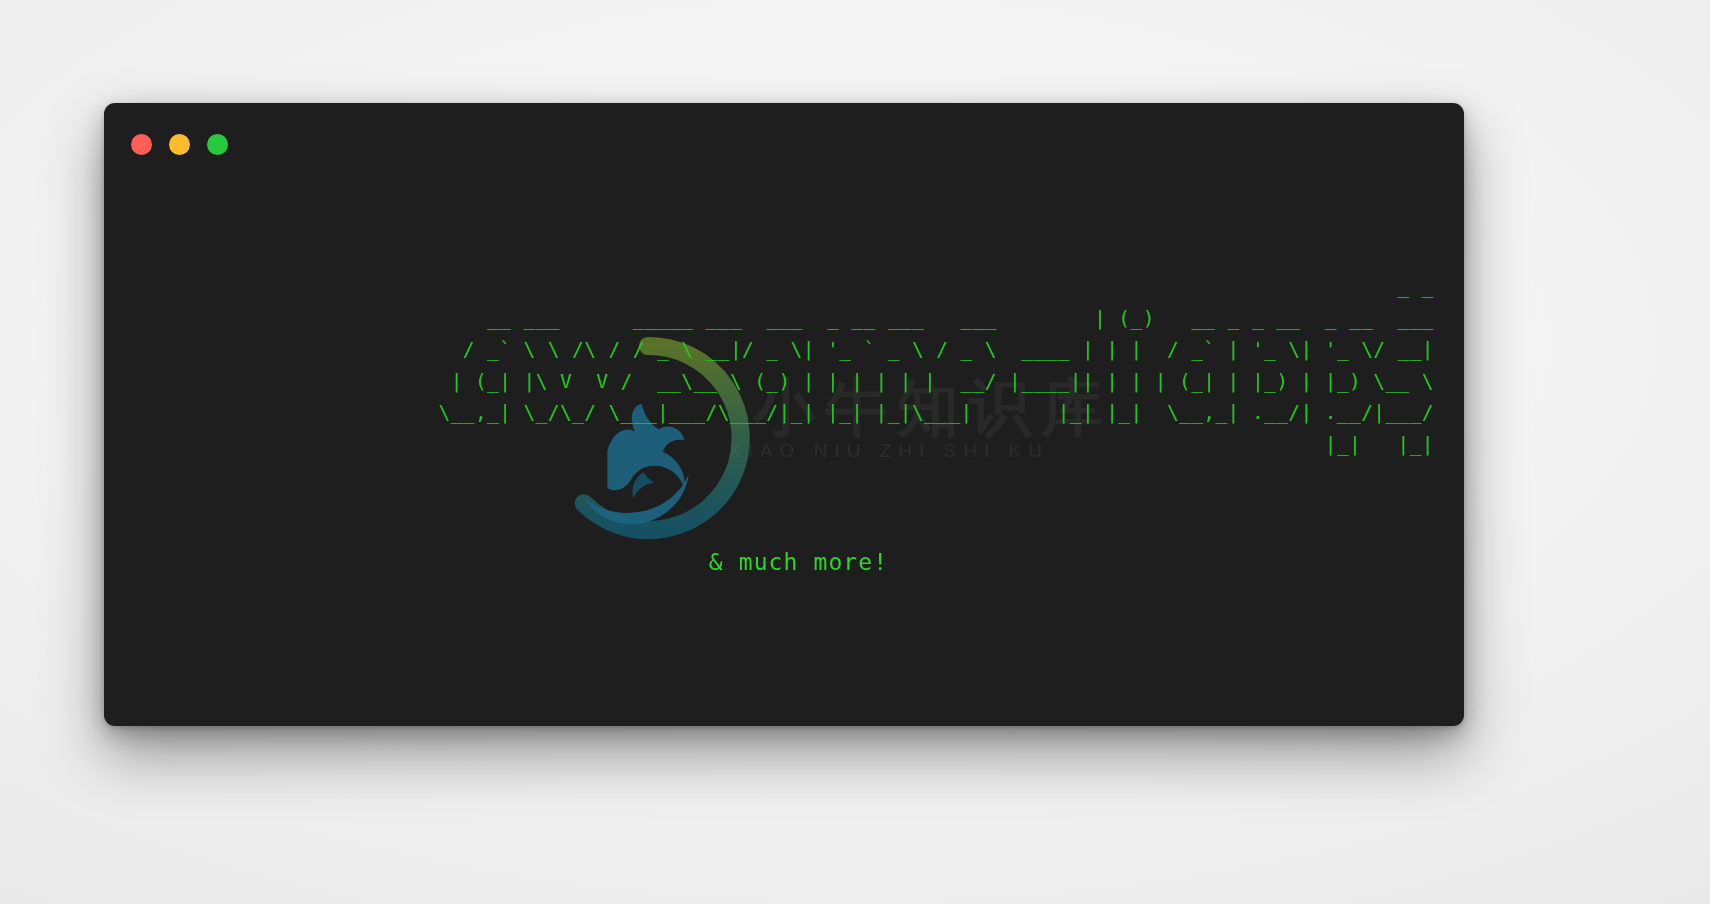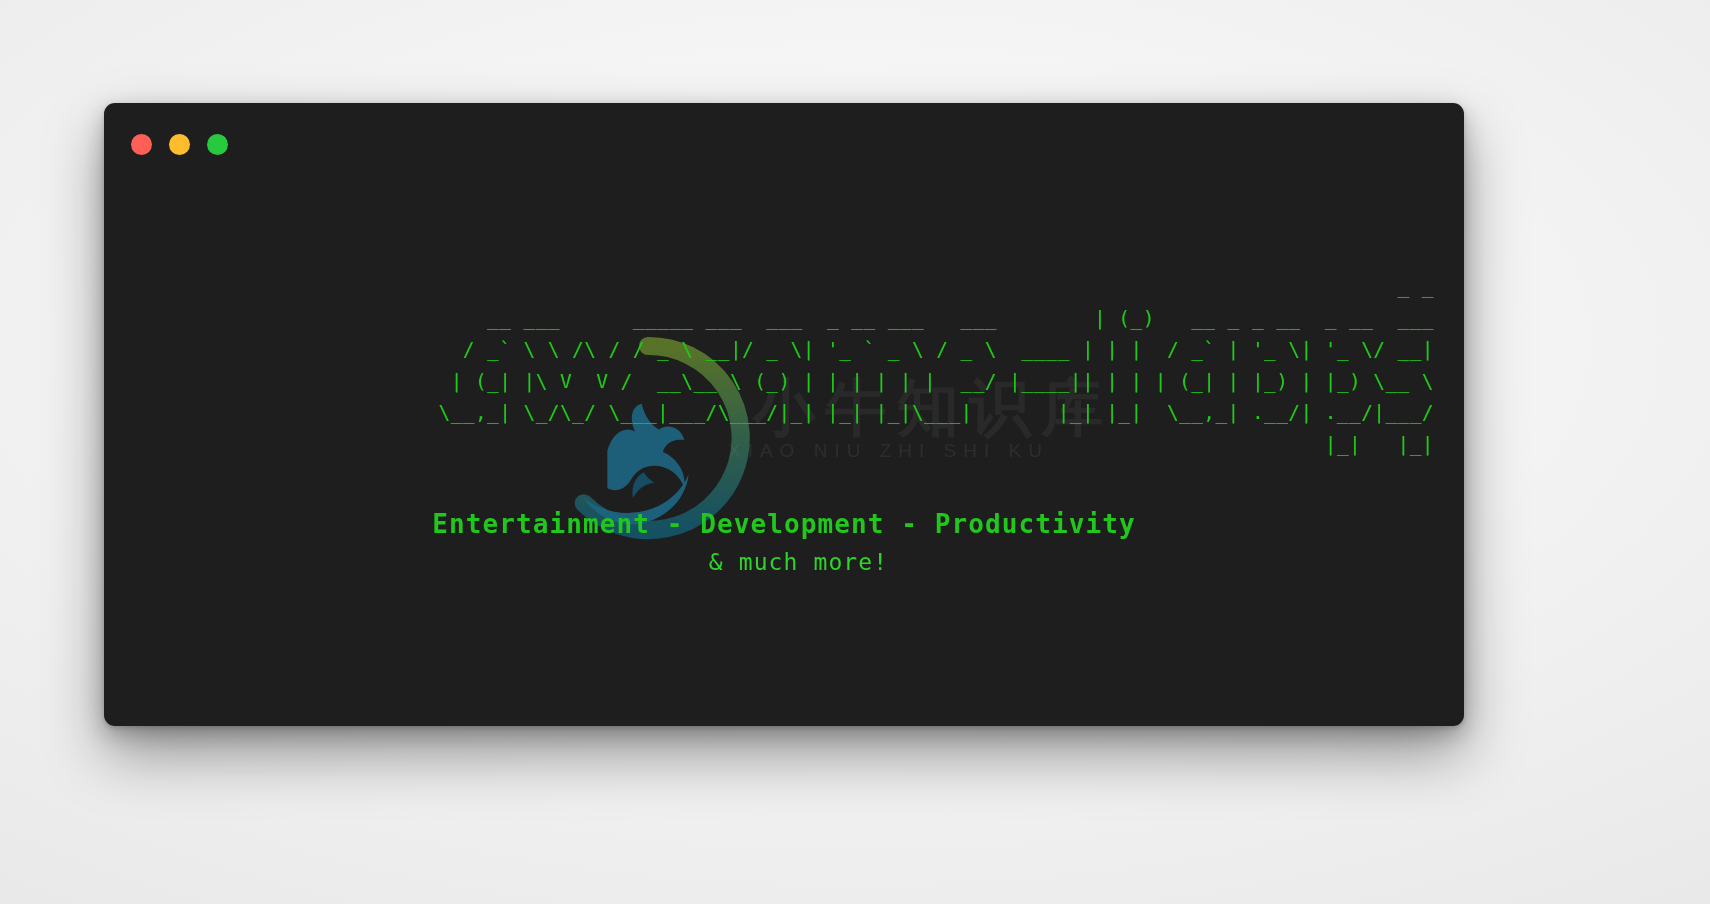--- a/index.html
+++ b/index.html
@@ -180,18 +180,17 @@
   </div>
 
   <div id="terminal-body">
     <pre id="ascii-banner">                                                             _ _
   __ ___      _____ ___  ___  _ __ ___   ___        | (_)   __ _ _ __  _ __  ___
  / _` \ \ /\ / / _ \ __|/ _ \| '_ ` _ \ / _ \  ____ | | |  / _` | '_ \| '_ \/ __|
 | (_| |\ V  V /  __\__ \ (_) | | | | | |  __/ |____|| | | | (_| | |_) | |_) \__ \
  \__,_| \_/\_/ \___|___/\___/|_| |_| |_|\___|       |_| |_|  \__,_| .__/| .__/|___/
                                                                   |_|   |_|</pre>
 
-    <div id="tagline-primary">Entertainment - Development - Productivity</div>
 
     <div id="tagline-secondary">&amp; much more!</div>
   </div>
 
 </div>
 
 </body></html>

